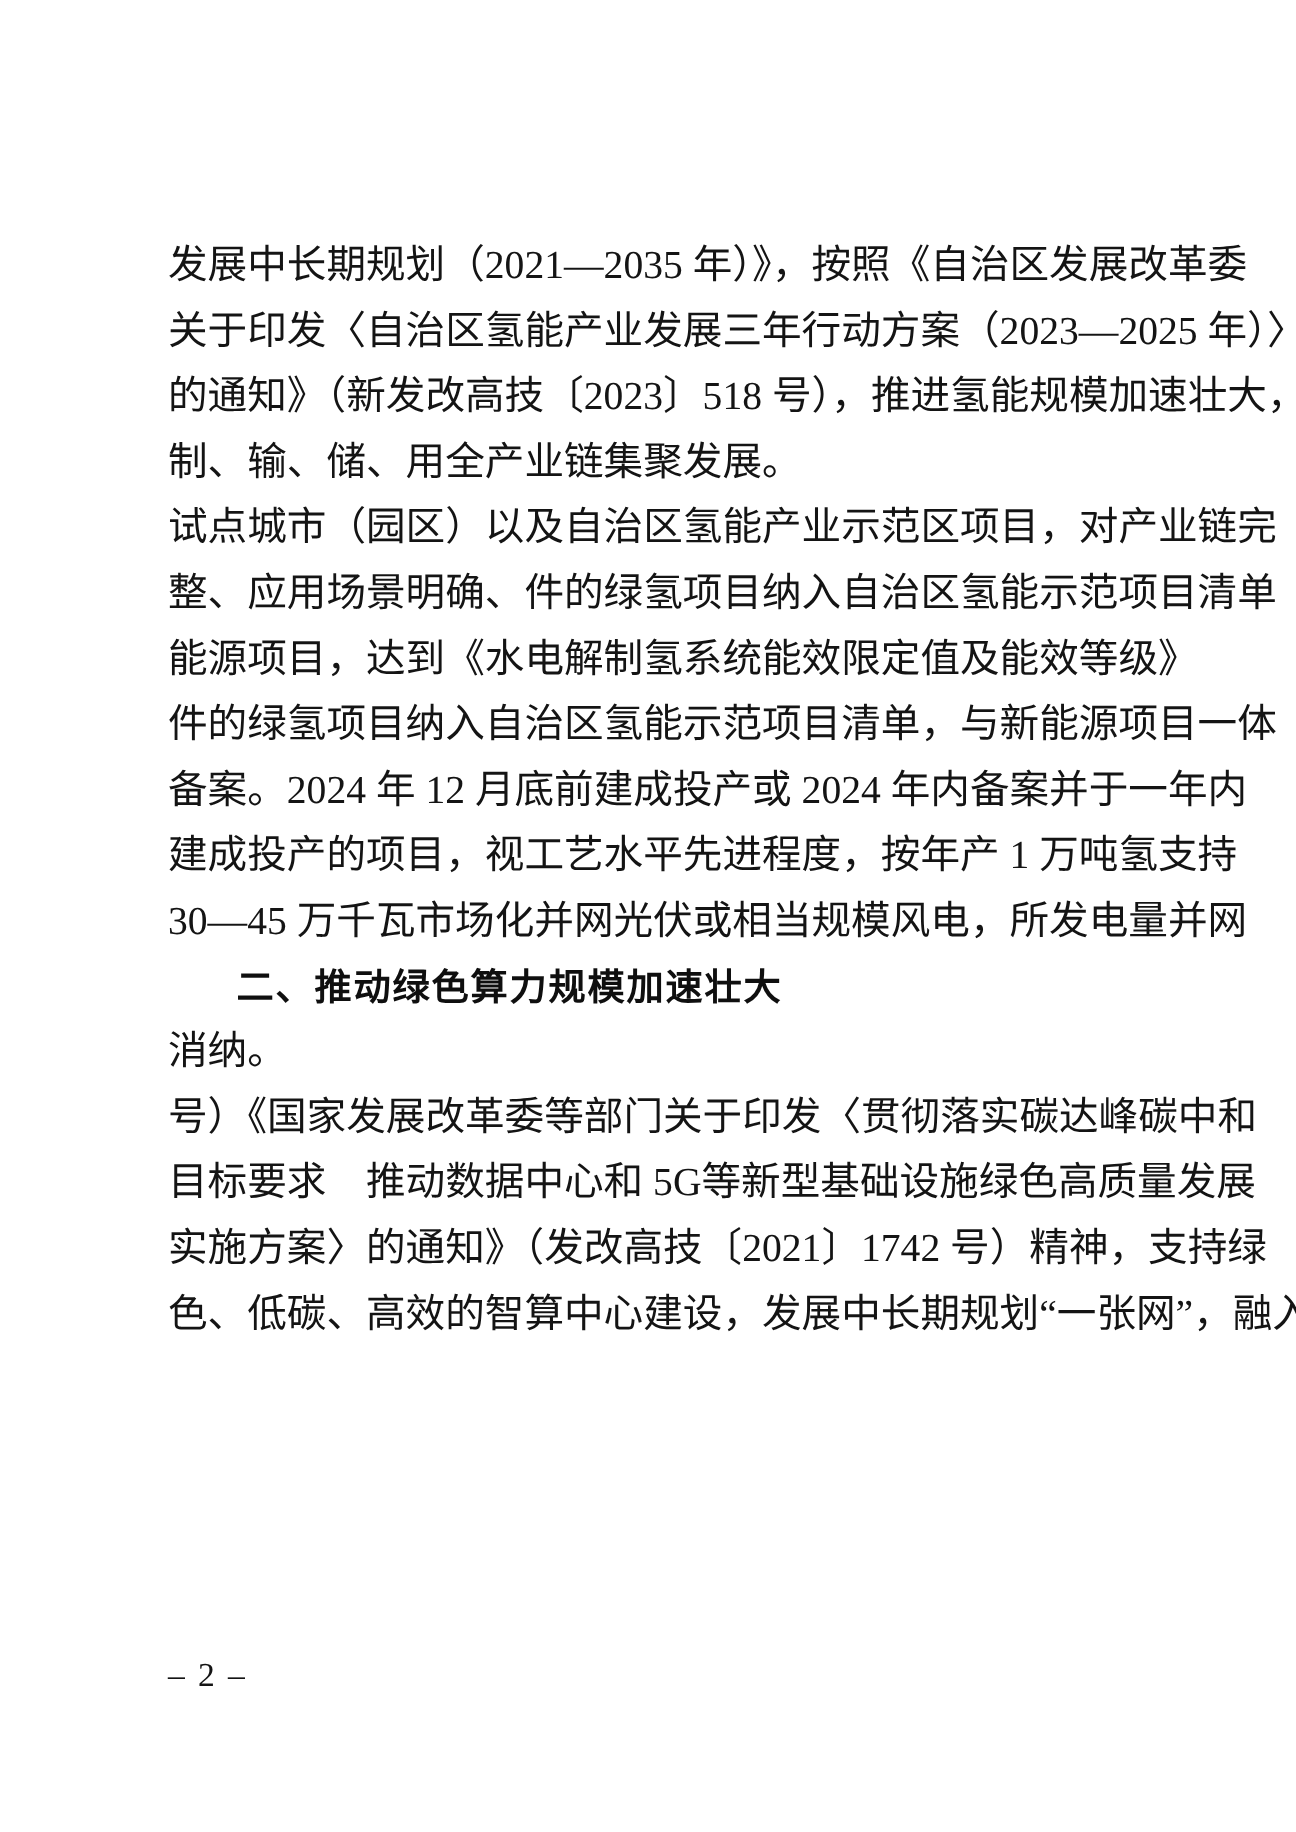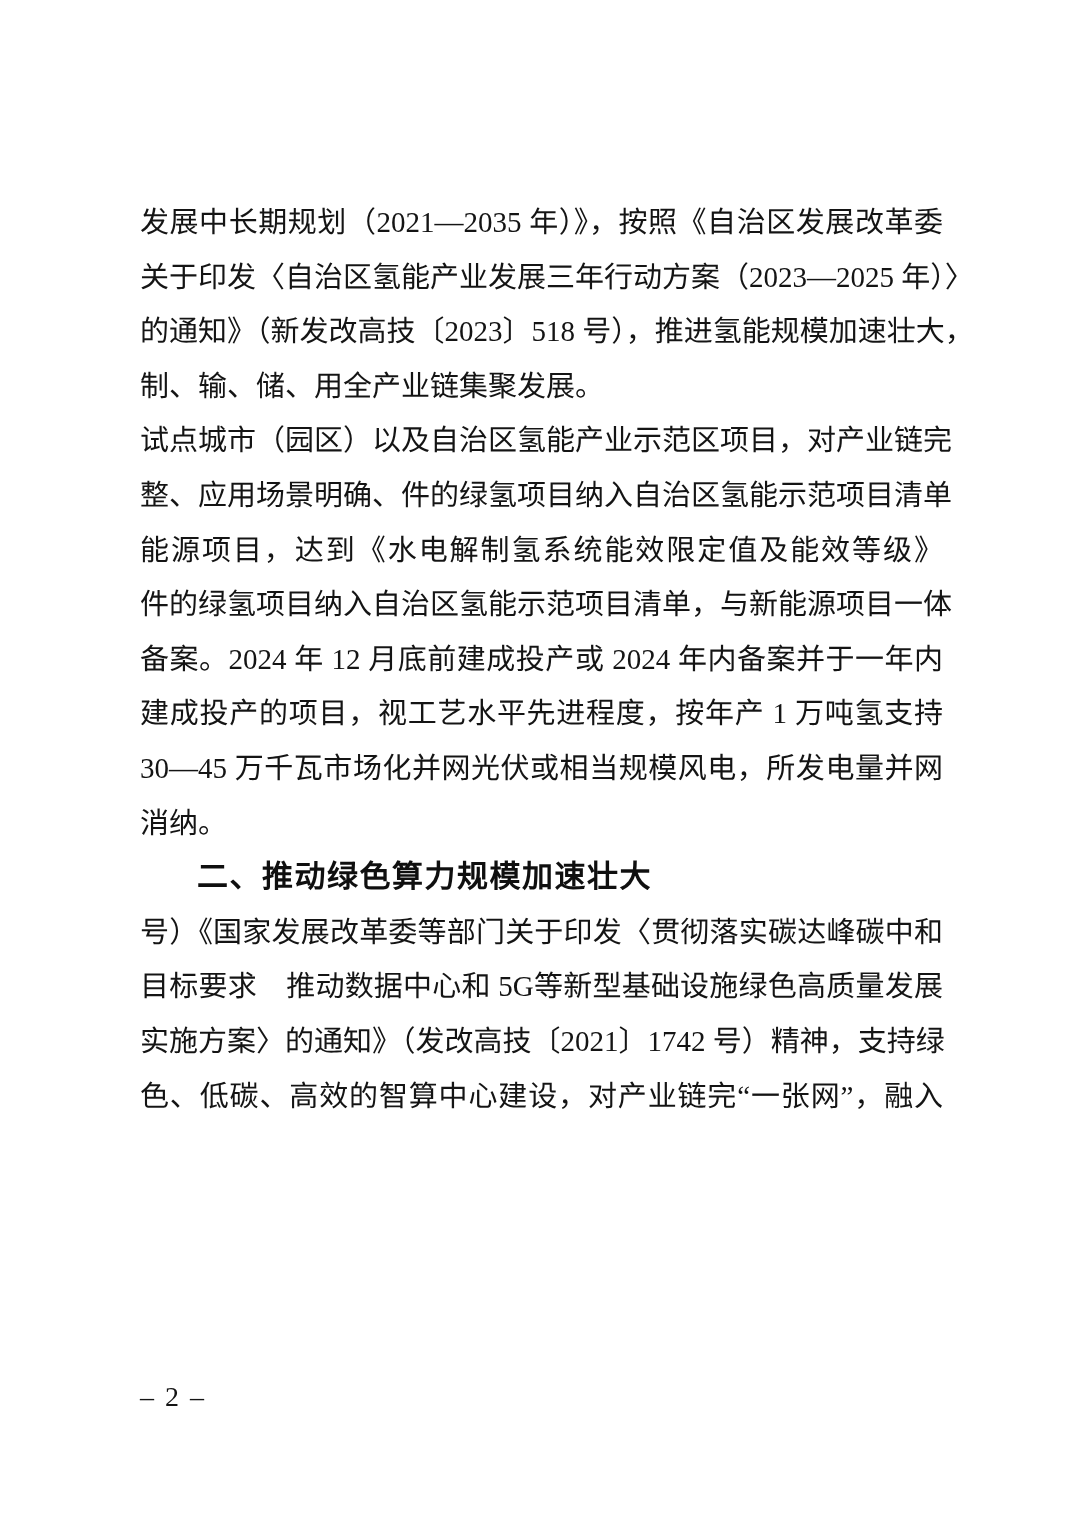--- a/index.html
+++ b/index.html
@@ -15,21 +15,21 @@
     overflow: hidden;
   }
   .content {
     position: absolute;
     left: 140px;
     top: 195px;
     width: 803px;
   }
   .line {
     font-family: "Liberation Serif", "DejaVu Serif", serif;
-    font-size: 29px;
+    font-size: 33px;
     line-height: 54.6px;
     color: #141414;
     text-align: justify;
     text-align-last: justify;
     height: 54.6px;
     overflow: visible;
     white-space: nowrap;
   }
   .line.end {
     text-align: center;
@@ -69,21 +69,21 @@
     <div class="line">关于印发〈自治区氢能产业发展三年行动方案（2023—2025 年）〉</div>
     <div class="line">的通知》（新发改高技〔2023〕518 号），推进氢能规模加速壮大，</div>
     <div class="line end">制、输、储、用全产业链集聚发展。</div>
     <div class="line">试点城市（园区）以及自治区氢能产业示范区项目，对产业链完</div>
     <div class="line">整、应用场景明确、件的绿氢项目纳入自治区氢能示范项目清单</div>
     <div class="line">能源项目，达到《水电解制氢系统能效限定值及能效等级》</div>
     <div class="line">件的绿氢项目纳入自治区氢能示范项目清单，与新能源项目一体</div>
     <div class="line">备案。2024 年 12 月底前建成投产或 2024 年内备案并于一年内</div>
     <div class="line">建成投产的项目，视工艺水平先进程度，按年产 1 万吨氢支持</div>
     <div class="line">30—45 万千瓦市场化并网光伏或相当规模风电，所发电量并网</div>
+    <div class="line heading">二、推动绿色算力规模加速壮大</div>
     <div class="line end">消纳。</div>
-    <div class="line heading">二、推动绿色算力规模加速壮大</div>
     <div class="line">号）《国家发展改革委等部门关于印发〈贯彻落实碳达峰碳中和</div>
     <div class="line">目标要求　推动数据中心和 5G等新型基础设施绿色高质量发展</div>
     <div class="line">实施方案〉的通知》（发改高技〔2021〕1742 号）精神，支持绿</div>
-    <div class="line">色、低碳、高效的智算中心建设，对产业链完“一张网”，融入</div>
+    <div class="line">色、低碳、高效的智算中心建设，发展中长期规划“一张网”，融入</div>
   </div>
   <div class="pagenum">– 2 –</div>
 </div>
 
 </body></html>

